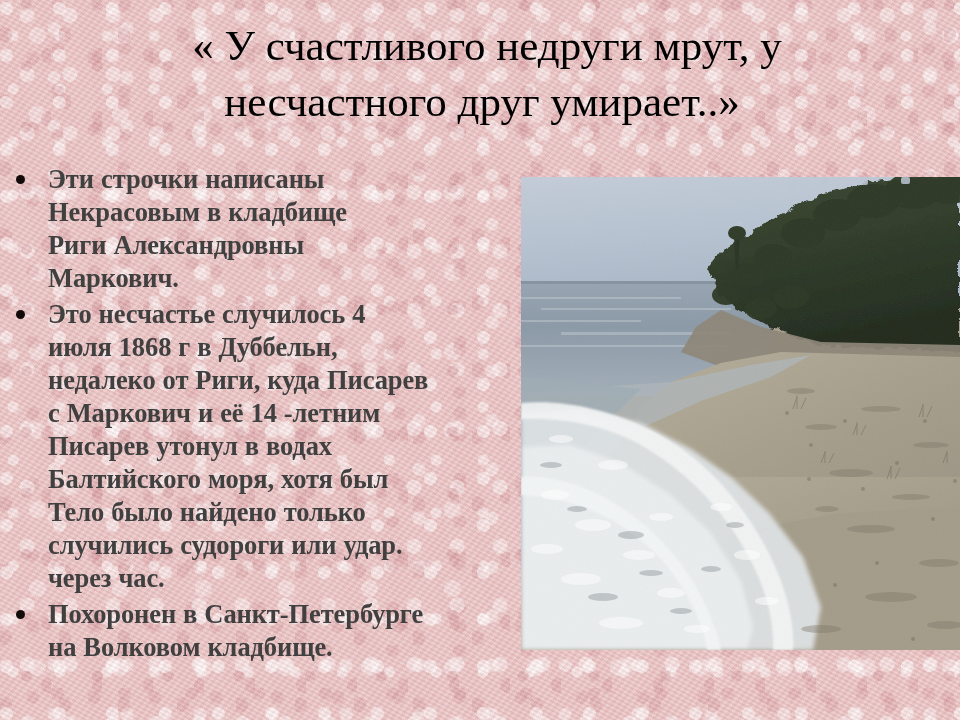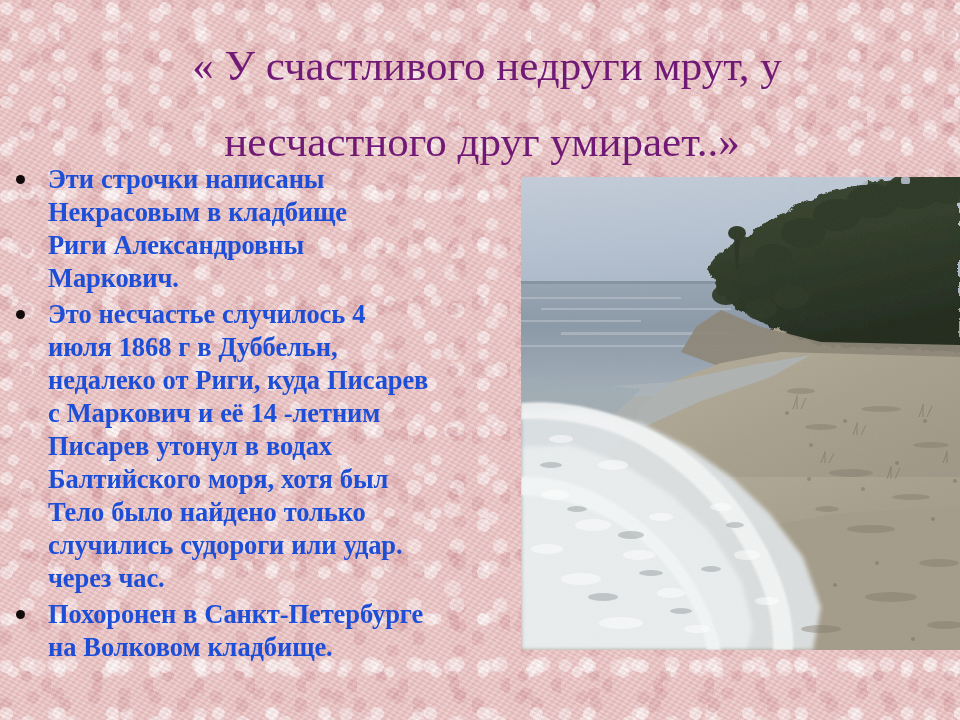--- a/index.html
+++ b/index.html
@@ -51,24 +51,23 @@
     top: 18px;
     width: 884px;
     text-align: center;
     z-index: 3;
   }
   .title-line {
     font-family: "Liberation Serif", "DejaVu Serif", serif;
     font-weight: 400;
     font-size: 43px;
     line-height: 56px;
-    color: #701a75;
+    color: #000000;
     letter-spacing: 0px;
     white-space: nowrap;
-    margin-top: 20px;
   }
   #title-line-1 { padding-left: 14px; }
   #title-line-2 { padding-left: 4px; text-align: center; }
 
   
   #body-list {
     position: absolute;
     left: 8px;
     top: 163px;
     width: 506px;
@@ -88,21 +87,21 @@
     height: 9px;
     border-radius: 50%;
     background: #120a0a;
   }
   .bullet-text {
     display: block;
     font-family: "Liberation Serif", "DejaVu Serif", serif;
     font-weight: 700;
     font-size: 26.5px;
     line-height: 33px;
-    color: #1d4ed8;
+    color: #404040;
     letter-spacing: -0.1px;
     word-spacing: 0.5px;
   }
 
   
   #photo {
     position: absolute;
     left: 521px;
     top: 177px;
     width: 439px;

